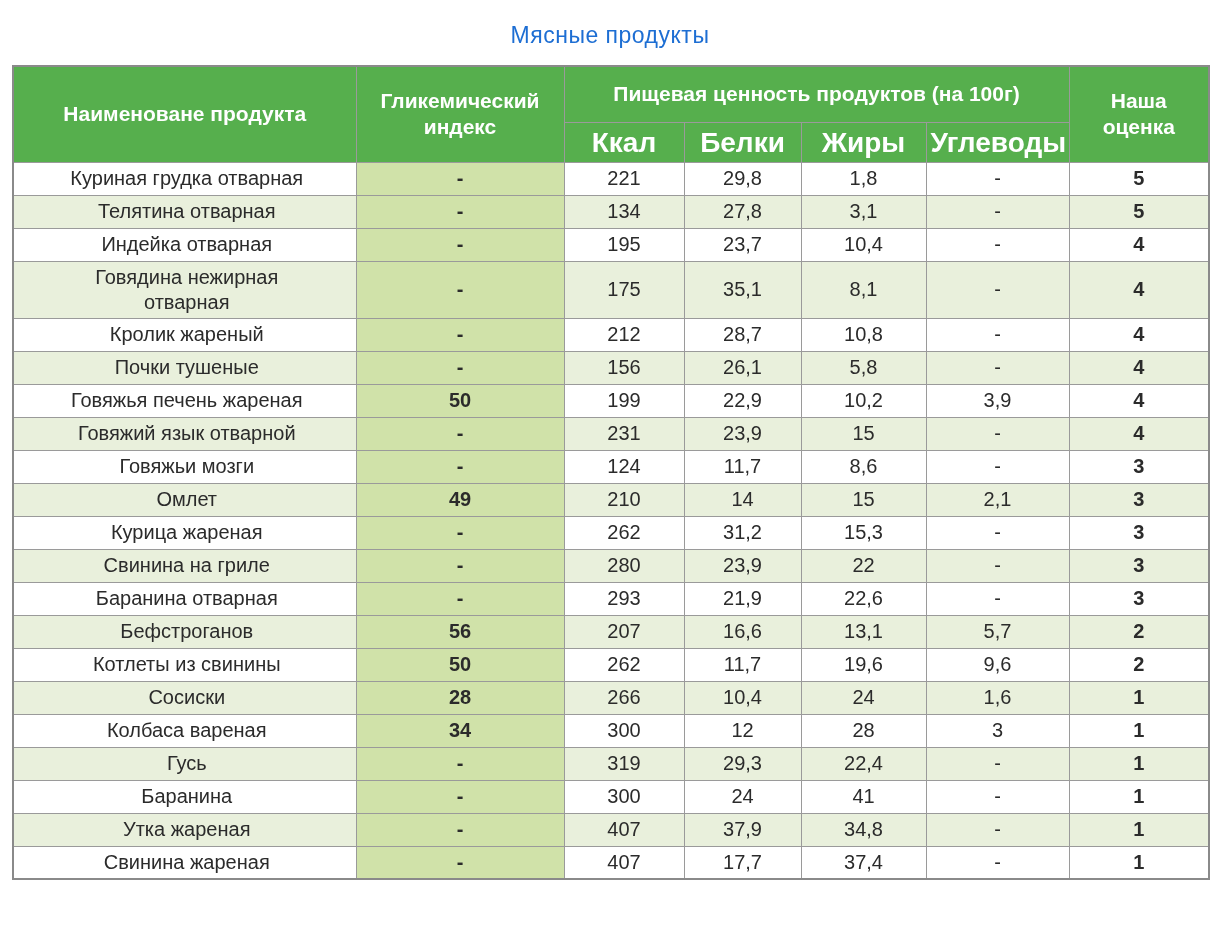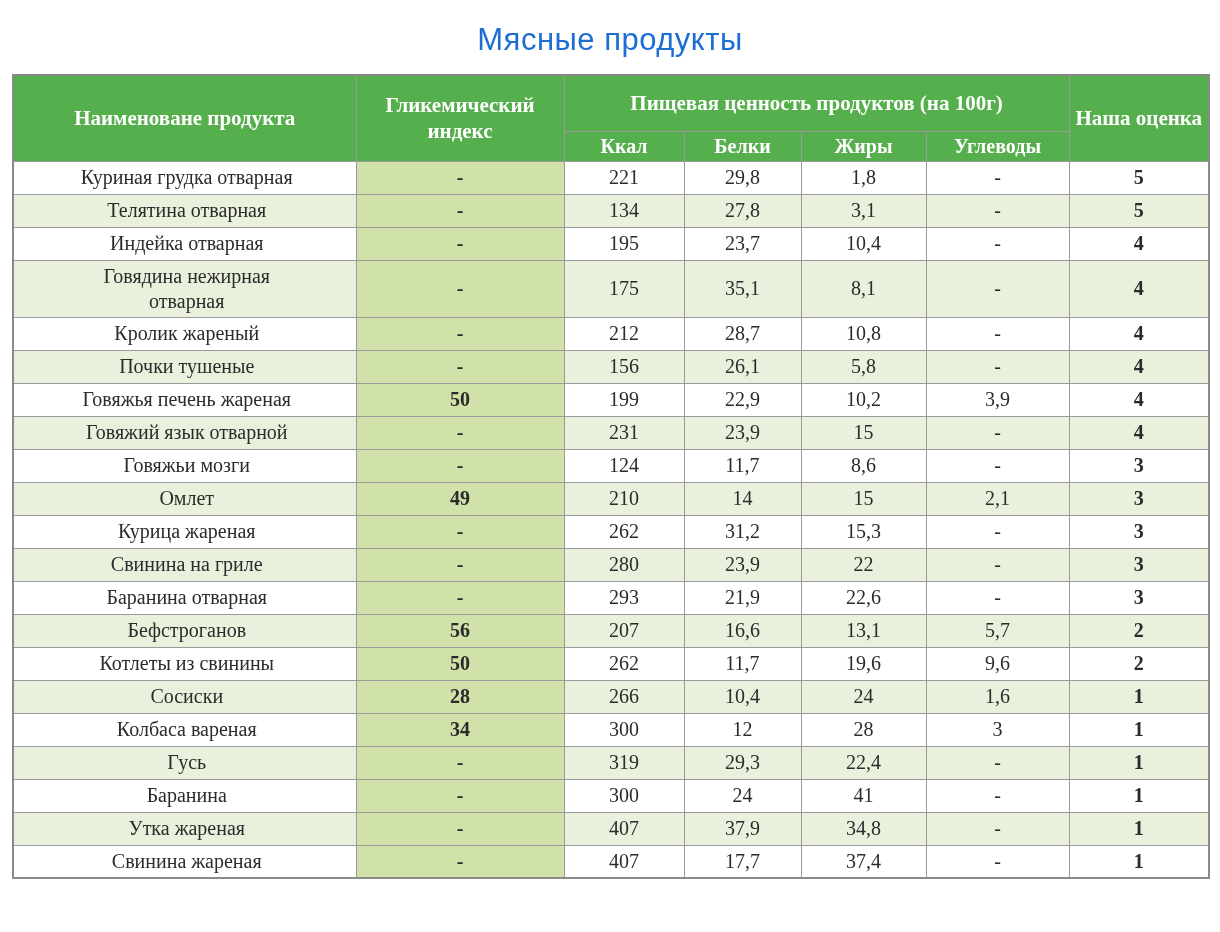--- a/index.html
+++ b/index.html
@@ -23,46 +23,46 @@
     width: 1220px;
     height: 932px;
     overflow: hidden;
     background: #ffffff;
   }
   h1.title {
     margin: 0;
     padding: 22px 0 16px 0;
     text-align: center;
     color: var(--title-blue);
-    font-size: 31px;
+    font-size: 23px;
     font-weight: 400;
     letter-spacing: 0.5px;
   }
-  .table-wrap { padding: 0 12px; font-family: Liberation Serif, serif; }
+  .table-wrap { padding: 0 12px; }
   table.products {
     width: 100%;
     border-collapse: collapse;
     table-layout: fixed;
     border: 2px solid var(--outer-border);
   }
   th, td {
     border: 1px solid var(--border-gray);
     vertical-align: middle;
   }
   thead th {
     background: var(--header-green);
     color: #ffffff;
     font-weight: bold;
     font-size: 21px;
     text-align: center;
     line-height: 1.25;
     padding: 2px 4px;
   }
   thead tr.group-row th { height: 56px; }
-  thead tr.sub-row th { height: 18px; font-size: 20px; }
+  thead tr.sub-row th { height: 18px; font-size: 28px; }
   tbody td {
     height: 33px;
     font-size: 20px;
     text-align: center;
     padding: 3px 6px;
     background: #ffffff;
   }
   tbody td.name {
     text-align: center;
     padding-left: 10px;

